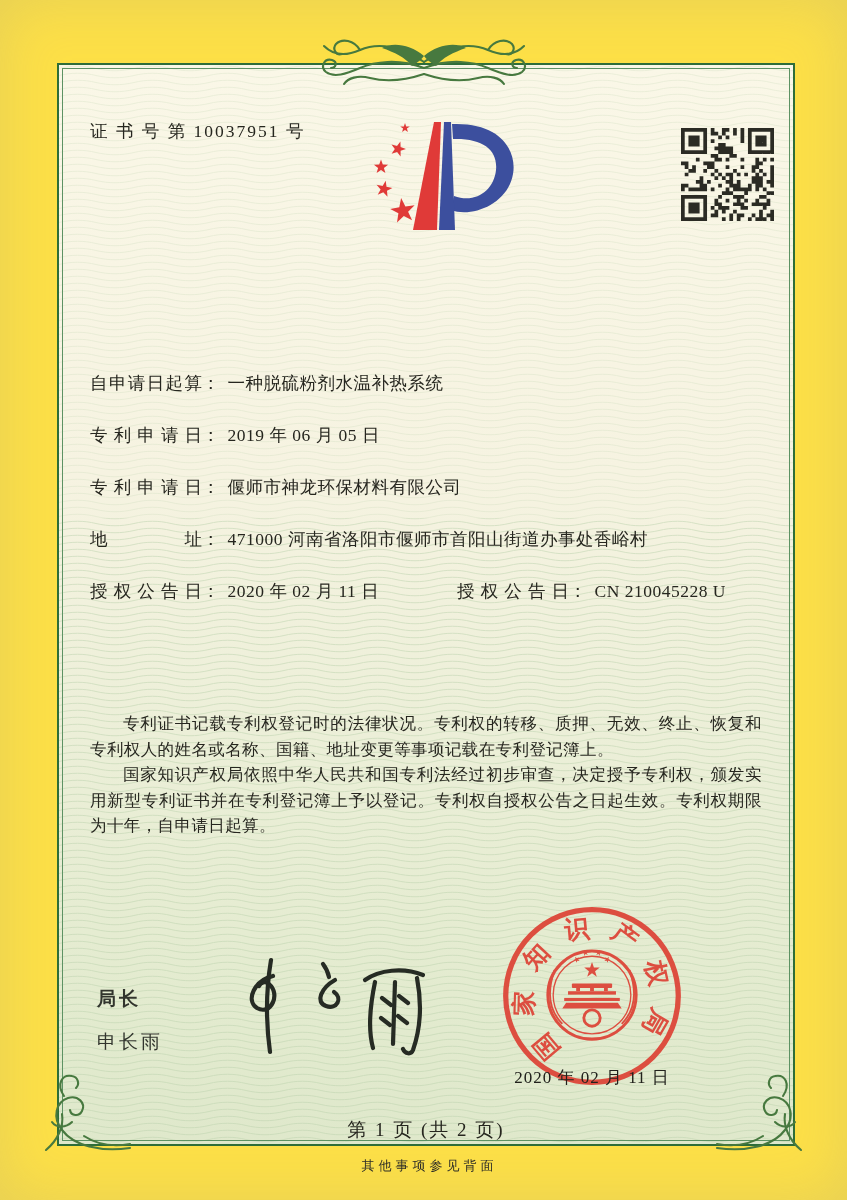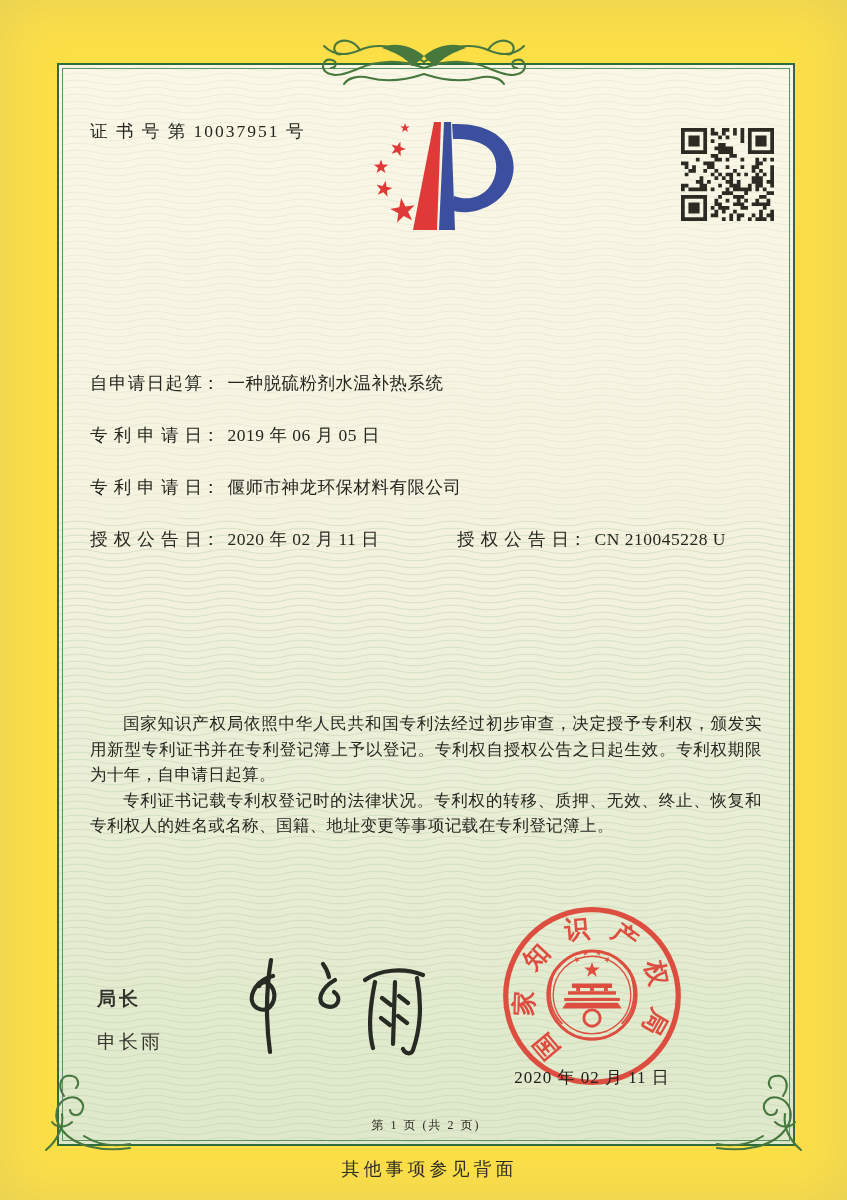--- a/index.html
+++ b/index.html
@@ -38,22 +38,22 @@
   .official.name{top:964px;}
   .signature{position:absolute;left:168px;top:885px;width:220px;height:115px;}
   .signature path{stroke:#262b24;stroke-width:4.2;fill:none;stroke-linecap:round;stroke-linejoin:round;}
   .seal{position:absolute;left:440px;top:838px;width:186px;height:186px;opacity:.93;}
   .seal .s-stroke{stroke:var(--seal_red,#dd4336);fill:none;}
   .seal .s-fill{fill:var(--seal_red,#dd4336);}
   .seal text{font-family:"Liberation Serif","DejaVu Serif",serif;font-weight:700;
              font-size:26px;fill:var(--seal_red,#dd4336);letter-spacing:19px;}
   .seal-date{position:absolute;left:423px;top:1001px;width:220px;text-align:center;
              font-size:17px;letter-spacing:1px;color:#21211c;z-index:5;}
-  .page-info{position:absolute;left:0;right:0;top:1052px;text-align:center;font-size:12px;letter-spacing:2px;}
-  .back-note{position:absolute;left:0;right:0;top:1157px;text-align:center;font-size:18px;
+  .page-info{position:absolute;left:0;right:0;top:1052px;text-align:center;font-size:19px;letter-spacing:2px;}
+  .back-note{position:absolute;left:0;right:0;top:1157px;text-align:center;font-size:13px;
              letter-spacing:4px;color:#2e2e27;padding-left:12px;}
   
   .flourish{position:absolute;z-index:3;}
   .flourish path{stroke:var(--flourish_green,#47793f);fill:none;stroke-width:2.1;
                  stroke-linecap:round;stroke-linejoin:round;}
   .flourish .leaf{fill:var(--flourish_green,#47793f);stroke:none;}
   .top-flourish{left:50%;transform:translateX(-50%);top:26px;width:264px;height:66px;}
   .corner-left{left:34px;top:1068px;width:100px;height:88px;}
   .corner-right{left:713px;top:1068px;width:100px;height:88px;transform:scaleX(-1);}
   .logo .red{fill:var(--logo_red,#e03a38);}
@@ -110,31 +110,34 @@
     <div class="fields">
       <div class="frow">
         <span class="flabel">自申请日起算</span><span class="fcolon">：</span><span class="fvalue">一种脱硫粉剂水温补热系统</span>
       </div>
       <div class="frow">
         <span class="flabel">专利申请日</span><span class="fcolon">：</span><span class="fvalue">2019 年 06 月 05 日</span>
       </div>
       <div class="frow">
         <span class="flabel">专利申请日</span><span class="fcolon">：</span><span class="fvalue">偃师市神龙环保材料有限公司</span>
       </div>
+      <div class="frow">
+        <span class="flabel">地址</span><span class="fcolon">：</span><span class="fvalue">471000 河南省洛阳市偃师市首阳山街道办事处香峪村</span>
+      </div>
       <div class="frow grant">
         <span class="flabel">授权公告日</span><span class="fcolon">：</span><span class="fvalue">2020 年 02 月 11 日</span>
         <span class="grant-right">
           <span class="flabel">授权公告日</span><span class="fcolon">：</span><span class="fvalue">CN 210045228 U</span>
         </span>
       </div>
     </div>
 
     <div class="bodytext">
+      <p>专利证书记载专利权登记时的法律状况。专利权的转移、质押、无效、终止、恢复和专利权人的姓名或名称、国籍、地址变更等事项记载在专利登记簿上。</p>
       <p>国家知识产权局依照中华人民共和国专利法经过初步审查，决定授予专利权，颁发实用新型专利证书并在专利登记簿上予以登记。专利权自授权公告之日起生效。专利权期限为十年，自申请日起算。</p>
-      <p>专利证书记载专利权登记时的法律状况。专利权的转移、质押、无效、终止、恢复和专利权人的姓名或名称、国籍、地址变更等事项记载在专利登记簿上。</p>
     </div>
 
     <div class="official role">局长</div>
     <div class="official name">申长雨</div>
 
     <svg class="signature" viewBox="0 0 220 115">
       <path d="M44,10 C40,34 38,66 43,102"></path>
       <path d="M46,26 C28,30 18,50 30,58 C44,66 54,44 42,34 C38,31 34,32 32,36"></path>
       <path d="M96,14 C99,18 101,22 102,27"></path>
       <path d="M108,30 C94,38 88,52 99,56 C110,60 116,48 107,42"></path>

